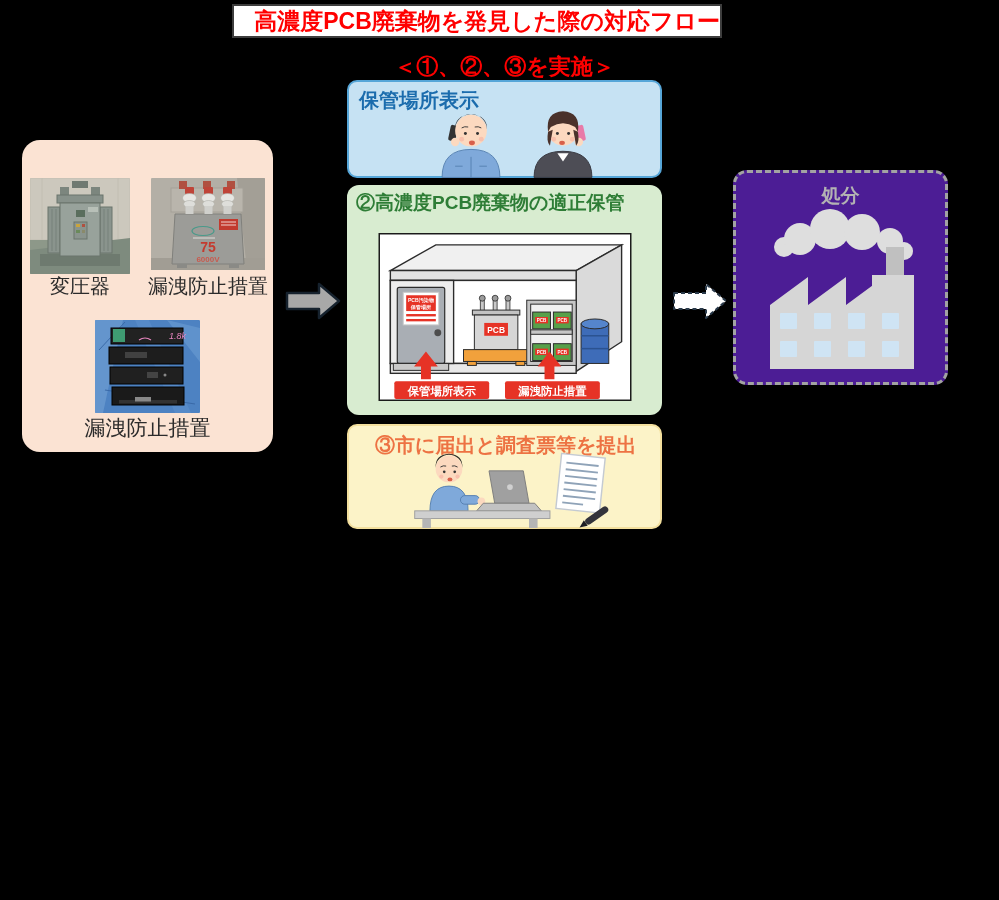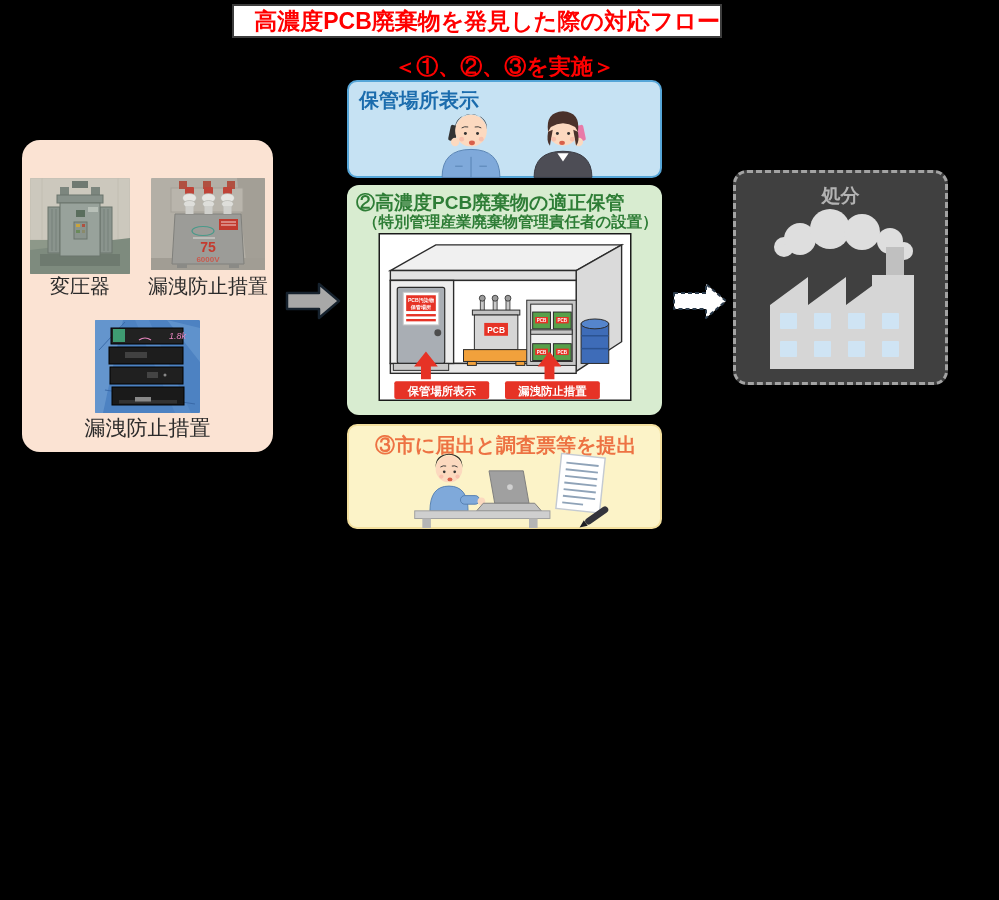--- a/index.html
+++ b/index.html
@@ -31,21 +31,21 @@
   #step1-box{top:80px;height:98px;background:#c6e2f3;border:2.5px solid #56a6d8;}
   #step1-title{left:10px;top:5px;color:#1b6cad;font-weight:bold;font-size:20px;}
   #step2-box{top:185px;height:230px;background:#d8ecd0;border-radius:12px;}
   #step2-title{left:9px;top:5px;color:#2e7d36;font-weight:bold;font-size:19px;white-space:nowrap;}
   #step2-subtitle{left:16px;top:27px;color:#2e7d36;font-weight:bold;font-size:15.5px;white-space:nowrap;}
   #warehouse-panel{left:31px;top:48px;}
   #step3-box{top:424px;height:105px;background:#fcf3c8;border:2px solid #f3df9d;}
   #step3-title{left:12px;top:6px;color:#ed7243;font-weight:bold;font-size:20px;white-space:nowrap;margin-left:14px;}
   
   #disposal-box{
-    left:733px;top:170px;width:215px;height:215px;background:#404040;
+    left:733px;top:170px;width:215px;height:215px;background:#4c1d95;
     border:3px dashed #a3a3a3;border-radius:14px;box-sizing:border-box;
   }
   #disposal-title{left:0;top:10px;width:209px;text-align:center;color:#b3b3b3;font-weight:bold;font-size:19px;}
 </style>
 </head>
 <body>
 
 <div id="canvas">
 
   <div class="abs" id="title-box">
@@ -200,21 +200,20 @@
           <circle cx="51" cy="31" r="1.6" fill="#333"></circle>
         <circle cx="35" cy="37" r="2.6" fill="#f8c0ac"></circle>
           <circle cx="55" cy="37" r="2.6" fill="#f8c0ac"></circle>
         <ellipse cx="44" cy="41" rx="3" ry="2.4" fill="#d8604a"></ellipse>
       </svg>
     </div>
   </div>
 
   <div class="abs step-box" id="step2-box">
     <div class="abs" id="step2-title">②高濃度PCB廃棄物の適正保管</div>
-    <div class="abs" id="step2-subtitle">（特別管理産業廃棄物管理責任者の設置）</div>
     <div class="abs" id="warehouse-panel">
       <svg width="254" height="168" viewBox="0 0 256 170">
         <rect x="0.75" y="0.75" width="254.5" height="168.5" fill="#fff" stroke="#1a1a1a" stroke-width="1.5"></rect>
 
         <polygon points="12,38 58,12 246,12 200,38" fill="#f0f0f0" stroke="#2b2b2b" stroke-width="1.4"></polygon>
         <polygon points="246,12 246,110 200,140 200,38" fill="#dadada" stroke="#2b2b2b" stroke-width="1.4"></polygon>
         <rect x="12" y="38" width="188" height="10" fill="#e2e2e2" stroke="#2b2b2b" stroke-width="1.4"></rect>
         <rect x="12" y="48" width="188" height="84" fill="#ffffff" stroke="#2b2b2b" stroke-width="1.4"></rect>
         <rect x="12" y="132" width="188" height="10" fill="#e8e8e8" stroke="#2b2b2b" stroke-width="1.4"></rect>
         <rect x="12" y="48" width="64" height="84" fill="#ededed" stroke="#2b2b2b" stroke-width="1.4"></rect>

